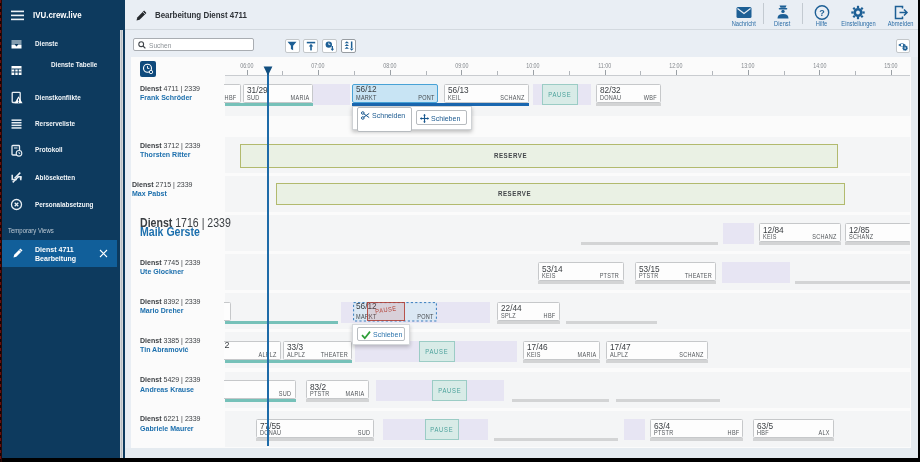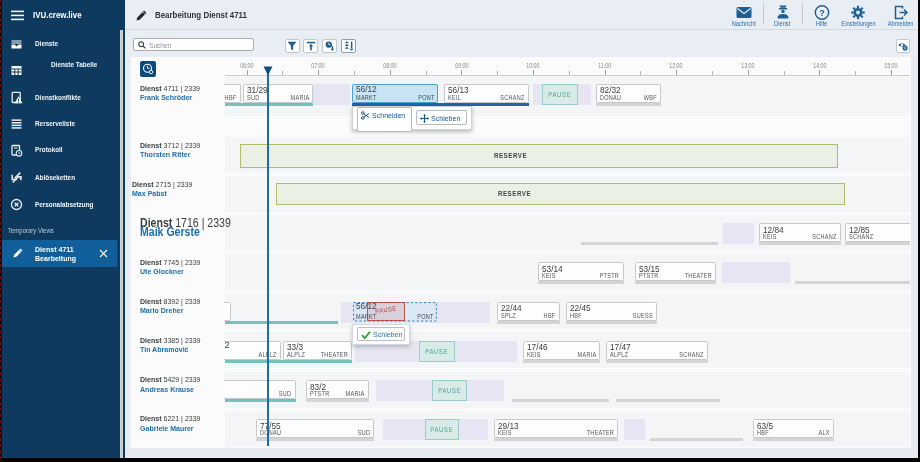--- a/index.html
+++ b/index.html
@@ -367,25 +367,20 @@
     </div>
 <div class="abs" style="left:143.2px;top:244.8px;width:38px;height:19.5px;background:rgba(195,65,55,0.14);border:1px solid rgba(178,62,52,0.85);box-sizing:border-box;">
       <span style="position:absolute;left:0;right:0;top:3.2px;text-align:center;font-size:6.4px;color:#b5443a;letter-spacing:0.5px;"><span style="display:inline-block;transform:scaleX(0.9) rotate(-8deg);">PAUSE</span></span>
     </div>
 <div class="blk" style="left:272.9px;top:244.8px;width:62.9px;">
       <span class="t"><span class="nw2">22/44</span></span>
       <span class="sl"><span class="nw">SPLZ</span></span>
       <span class="sr"><span class="nwr">HBF</span></span>
     </div>
 <div class="ul" style="left:272.9px;top:263.8px;width:62.9px;background:#d3d4d5;"></div>
-<div class="blk" style="left:341.9px;top:244.8px;width:91.2px;">
-      <span class="t"><span class="nw2">22/45</span></span>
-      <span class="sl"><span class="nw">HBF</span></span>
-      <span class="sr"><span class="nwr">SUESS</span></span>
-    </div>
 <div class="ul" style="left:341.9px;top:263.8px;width:91.2px;background:#d3d4d5;"></div>
 <div class="abs" style="z-index:10;left:128.39999999999998px;top:266.6px;width:57.3px;height:21.4px;background:#fff;border:1px solid #d5d8db;box-shadow:0 1.5px 4px rgba(0,0,0,0.22);box-sizing:border-box;"></div>
 <div class="abs" style="z-index:11;left:133px;top:269.8px;width:48px;height:13.8px;background:#fff;border:1px solid #b9bdc1;border-radius:2px;box-sizing:border-box;">
       <svg style="position:absolute;left:2.5px;top:2.2px;" width="10" height="10" viewBox="0 0 10 10">
         <path d="M1 5.2 l2.8 3 L9 1.6" fill="none" stroke="#2e9e38" stroke-width="1.7"></path>
       </svg>
       <span style="position:absolute;left:15px;top:2.3px;font-size:8px;color:#2c74ac;"><span class="nw">Schieben</span></span>
     </div>
 <div class="blk" style="left:-19px;top:283.9px;width:75.6px;">
       <span class="sr"><span class="nwr">ALPLZ</span></span>
@@ -432,27 +427,27 @@
 <div class="blk" style="left:31.5px;top:362.0px;width:118.9px;">
       <span class="t"><span class="nw2">77/55</span></span>
       <span class="sl"><span class="nw">DONAU</span></span>
       <span class="sr"><span class="nwr">SUD</span></span>
     </div>
 <div class="ul" style="left:31.5px;top:381.0px;width:118.9px;background:#d3d4d5;"></div>
 <div class="lav" style="left:159px;top:362.0px;width:105px;height:21px;"></div>
 <div class="pause" style="left:201px;top:362.0px;width:33.7px;height:21px;">
       <span style="display:inline-block;transform:scaleX(0.9);">PAUSE</span>
     </div>
-<div class="blk" style="left:270.4px;top:362.0px;width:123.4px;">
-      <span class="t"><span class="nw2">29/13</span></span>
-      <span class="sl"><span class="nw">KEIS</span></span>
-      <span class="sr"><span class="nwr">THEATER</span></span>
-    </div>
 <div class="ul" style="left:270.4px;top:381.0px;width:123.4px;background:#d3d4d5;"></div>
 <div class="lav" style="left:399.5px;top:362.0px;width:21.5px;height:21px;"></div>
+<div class="blk" style="left:425.79999999999995px;top:362.0px;width:93.3px;">
+      <span class="t"><span class="nw2">63/4</span></span>
+      <span class="sl"><span class="nw">PTSTR</span></span>
+      <span class="sr"><span class="nwr">HBF</span></span>
+    </div>
 <div class="ul" style="left:425.79999999999995px;top:381.0px;width:93.3px;background:#d3d4d5;"></div>
 <div class="blk" style="left:528.7px;top:362.0px;width:81.4px;">
       <span class="t"><span class="nw2">63/5</span></span>
       <span class="sl"><span class="nw">HBF</span></span>
       <span class="sr"><span class="nwr">ALX</span></span>
     </div>
 <div class="ul" style="left:528.7px;top:381.0px;width:81.4px;background:#d3d4d5;"></div>
 </div>
 <div class="abs" style="left:266.9px;top:70px;width:1.7px;height:376px;background:#1e6ba8;"></div>
 <svg class="abs" style="left:263px;top:65.8px;" width="10" height="10" viewBox="0 0 10 10">

